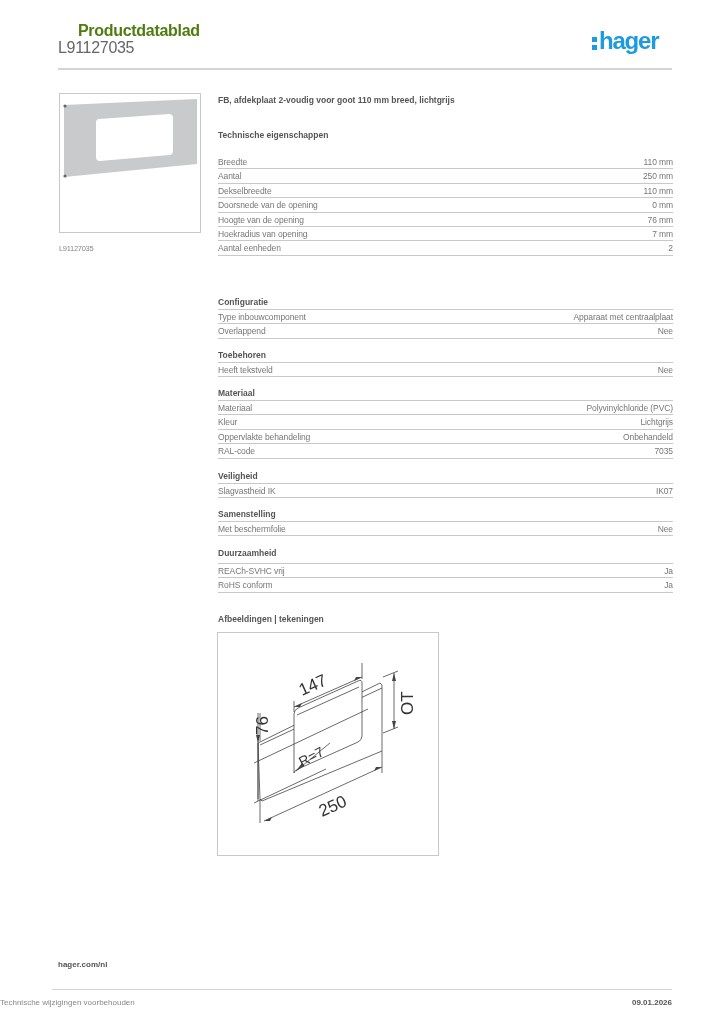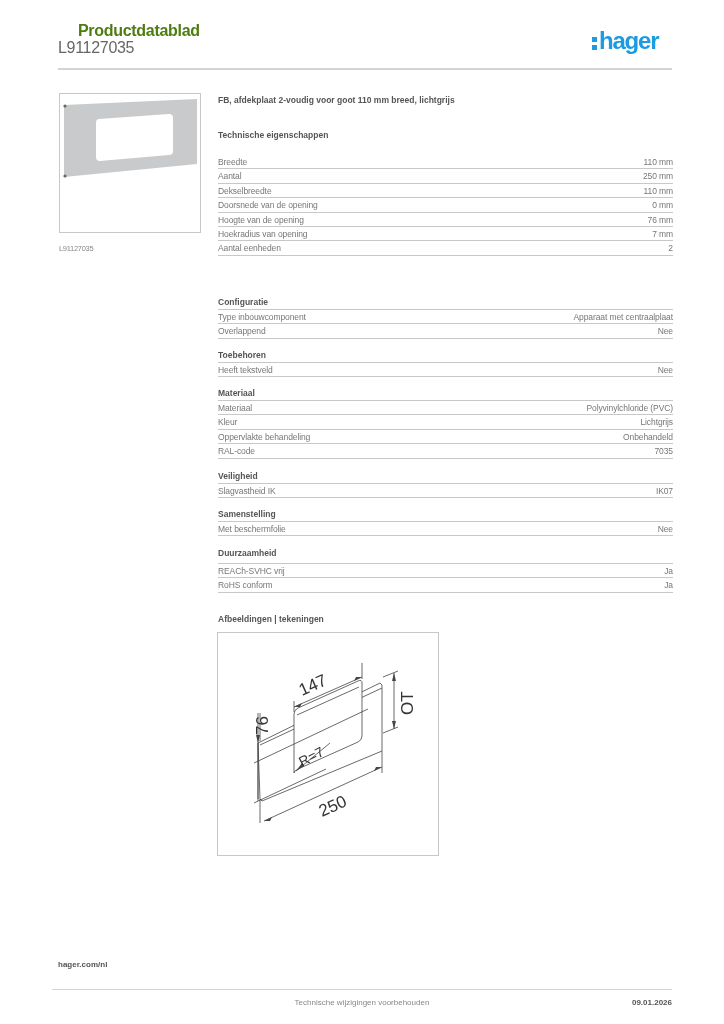--- a/index.html
+++ b/index.html
@@ -22,21 +22,21 @@
   .section-title { font-size: 8.5px; font-weight: bold; color: #555; height: 13px; line-height: 13px; border-bottom: 1px solid #c8c8c8; }
   .row { height: 14.4px; line-height: 14px; border-bottom: 1px solid #c8c8c8; font-size: 8.5px; color: #777; display: flex; justify-content: space-between; box-sizing: border-box; }
   .row .label { letter-spacing: -0.1px; }
   .row .value { letter-spacing: -0.1px; }
 
   .drawhead { position: absolute; left: 0; top: 614px; font-size: 8.5px; font-weight: bold; color: #555; }
   .drawing { position: absolute; left: 217px; top: 632px; width: 222px; height: 224px; border: 1px solid #c8c8c8; box-sizing: border-box; background: #fff; }
 
   .footer-rule { position: absolute; left: 52px; right: 52px; top: 989px; height: 1px; background: #d4d4d4; }
   .footer-left { position: absolute; left: 58px; top: 960px; font-size: 8px; font-weight: bold; color: #555; }
-  .footer-center { position: absolute; left: 0; width: 724px; text-align: center; top: 998px; font-size: 8px; color: #888; }
+  .footer-center { position: absolute; left: 0; width: 724px; text-align: left; top: 998px; font-size: 8px; color: #888; }
   .footer-right { position: absolute; right: 52px; top: 998px; font-size: 8px; font-weight: bold; color: #555; }
 </style>
 </head>
 <body>
 
 <div class="header-title">Productdatablad</div>
 <div class="header-code">L91127035</div>
 <div class="logo">
   <span class="dots"><i style="top:6px"></i><i style="top:14px"></i></span><span>hager</span>
 </div>

